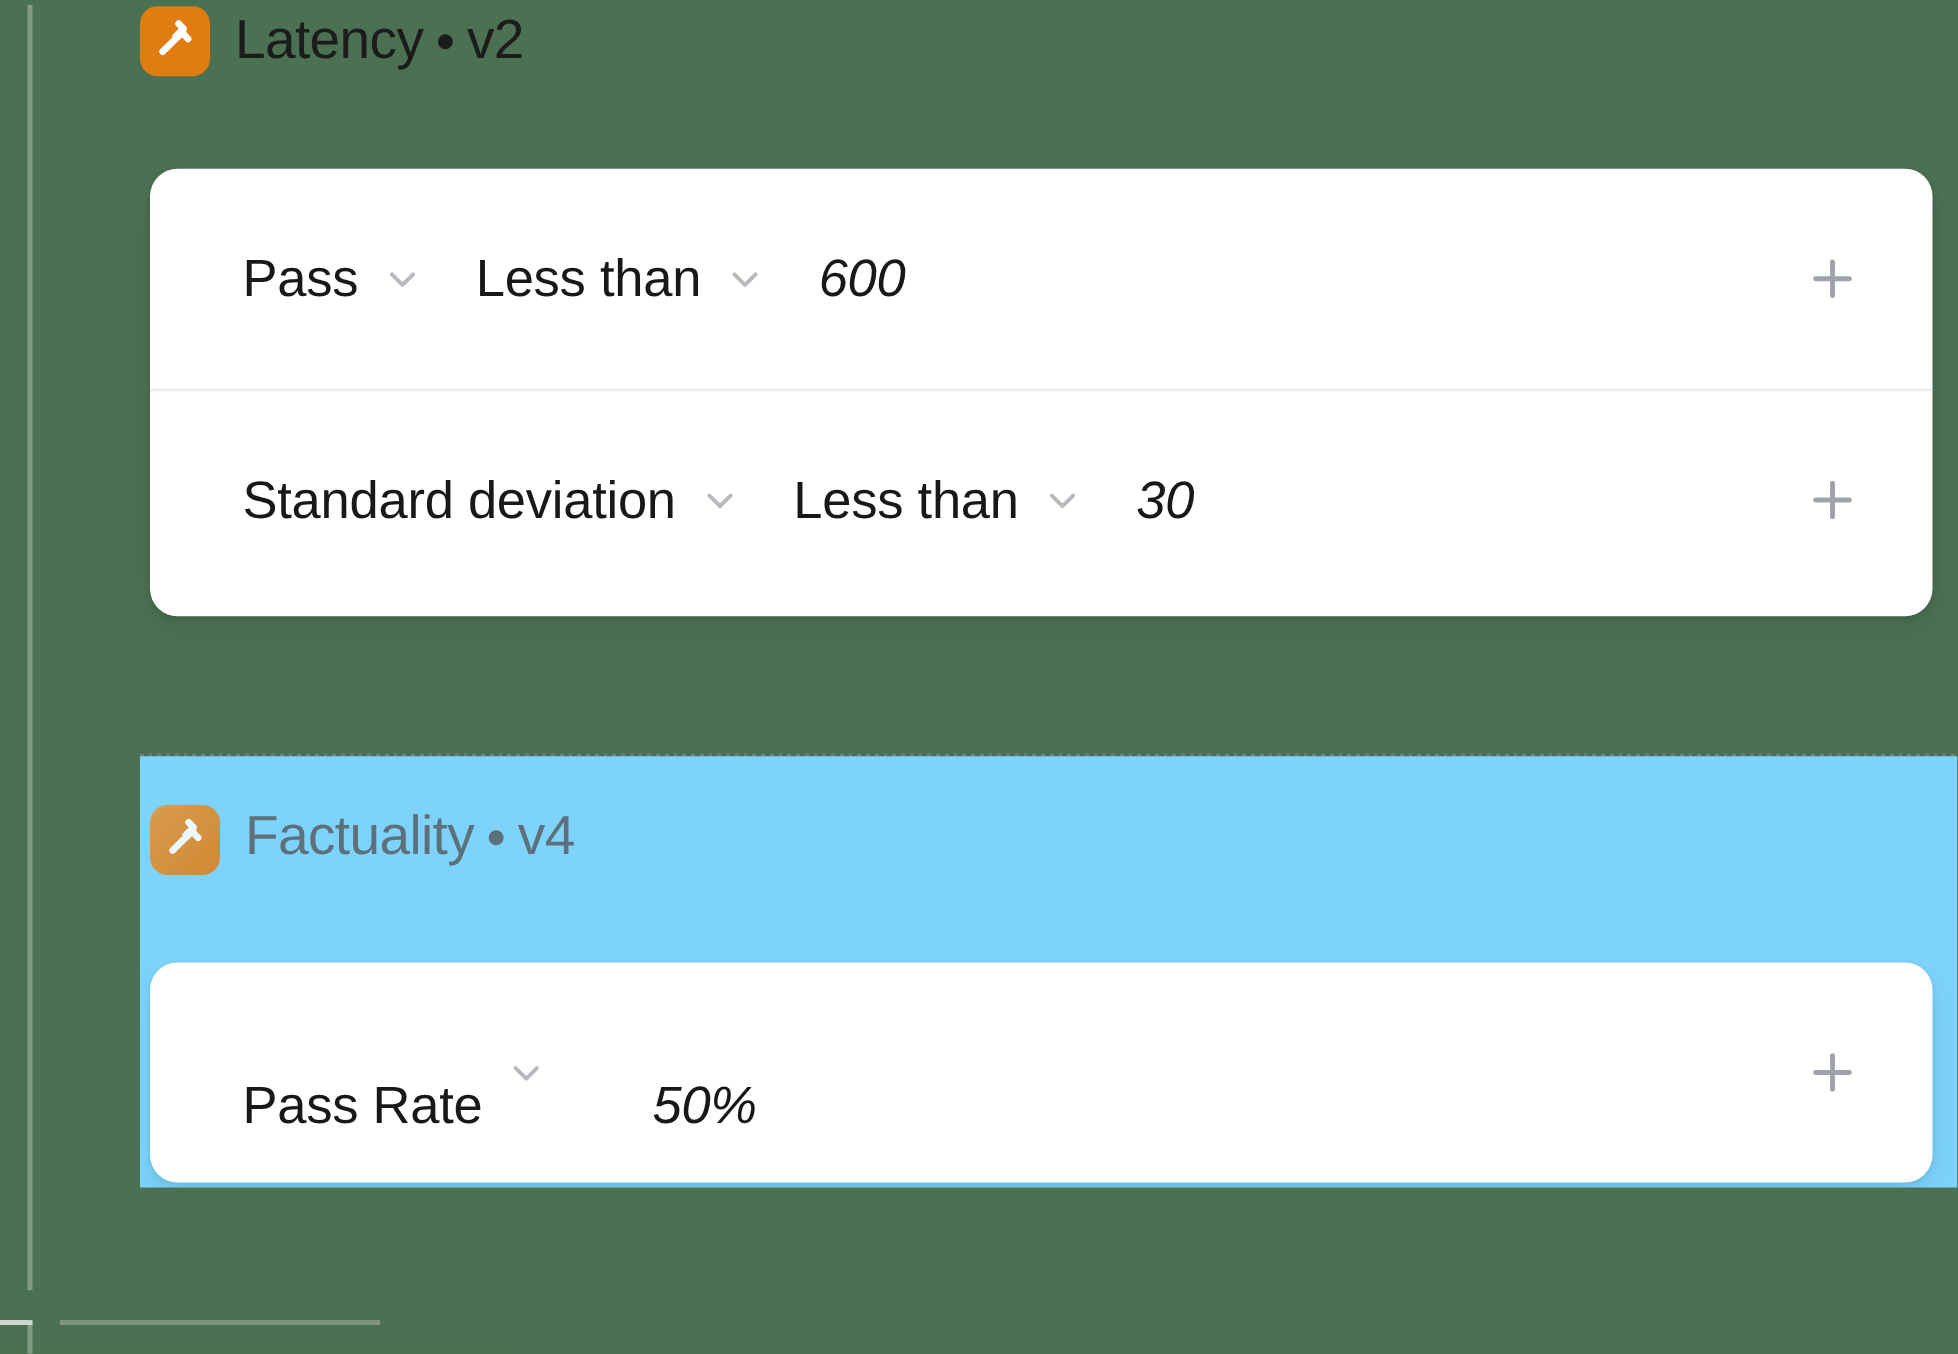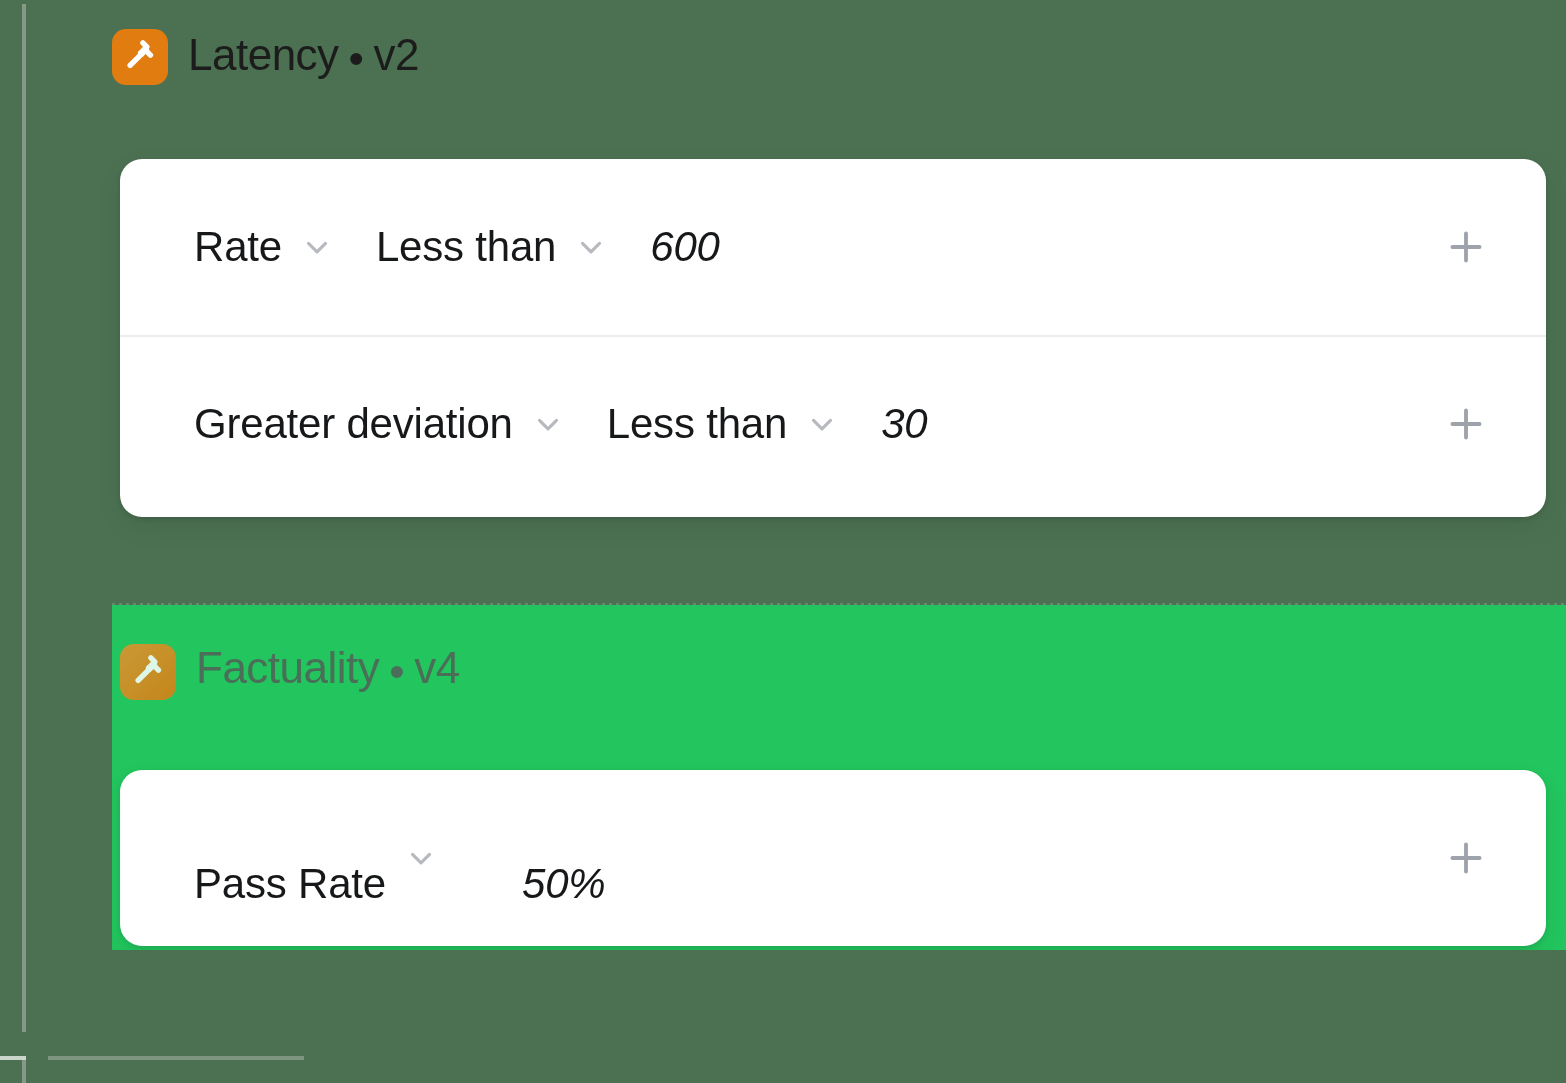--- a/index.html
+++ b/index.html
@@ -50,21 +50,21 @@
     width: 256px;
     height: 4px;
     background: #8fa18f;
     opacity: .75;
   }
 
   
   .section {
     position: absolute;
   }
-  #section-latency { left: 0; top: 0; width: 1566px; margin-top: 24px; }
+  #section-latency { left: 0; top: 0; width: 1566px; }
 
   .section-header {
     display: flex;
     align-items: center;
     gap: 20px;
     padding-left: 112px;
     height: 66px;
   }
   .eval-icon {
     width: 56px;
@@ -157,21 +157,21 @@
     justify-content: center;
     margin-right: 38px;
   }
 
   
   #section-factuality {
     left: 112px;
     top: 605px;
     width: 1454px;
     height: 345px;
-    background: #22c55e;
+    background: #7dd3fc;
     border-radius: 0 0 0 0;
     overflow: hidden;
   }
   #section-factuality .section-header {
     padding-left: 8px;
     height: 130px;
     align-items: center;
   }
   #section-factuality .section-header .eval-icon { margin-top: 4px; }
 
@@ -224,21 +224,21 @@
     </div>
     <div class="section-title">
       <span>Latency</span><span class="sep">•</span><span>v2</span>
     </div>
   </div>
 
   <div class="rule-card" id="card-latency">
 
     <div class="rule-row">
       <div class="rule-field">
-        <span class="rule-label">Rate</span>
+        <span class="rule-label">Pass</span>
         <svg class="chev" width="34" height="34" viewBox="0 0 24 24">
           <path d="M6 9.5 L12 15.5 L18 9.5" fill="none" stroke="#b6b9be" stroke-width="2.2" stroke-linecap="round" stroke-linejoin="round"></path>
         </svg>
       </div>
       <div class="rule-gap-a"></div>
       <div class="rule-field">
         <span class="rule-label">Less than</span>
         <svg class="chev" width="34" height="34" viewBox="0 0 24 24">
           <path d="M6 9.5 L12 15.5 L18 9.5" fill="none" stroke="#b6b9be" stroke-width="2.2" stroke-linecap="round" stroke-linejoin="round"></path>
         </svg>
@@ -248,21 +248,21 @@
       <div class="rule-spacer"></div>
       <div class="plus-btn">
         <svg width="44" height="44" viewBox="0 0 24 24">
           <path d="M12 4.6 V19.4 M4.6 12 H19.4" fill="none" stroke="#9ea3ab" stroke-width="2.1" stroke-linecap="round"></path>
         </svg>
       </div>
     </div>
 
     <div class="rule-row">
       <div class="rule-field">
-        <span class="rule-label">Greater deviation</span>
+        <span class="rule-label">Standard deviation</span>
         <svg class="chev" width="34" height="34" viewBox="0 0 24 24">
           <path d="M6 9.5 L12 15.5 L18 9.5" fill="none" stroke="#b6b9be" stroke-width="2.2" stroke-linecap="round" stroke-linejoin="round"></path>
         </svg>
       </div>
       <div class="rule-gap-a"></div>
       <div class="rule-field">
         <span class="rule-label">Less than</span>
         <svg class="chev" width="34" height="34" viewBox="0 0 24 24">
           <path d="M6 9.5 L12 15.5 L18 9.5" fill="none" stroke="#b6b9be" stroke-width="2.2" stroke-linecap="round" stroke-linejoin="round"></path>
         </svg>

